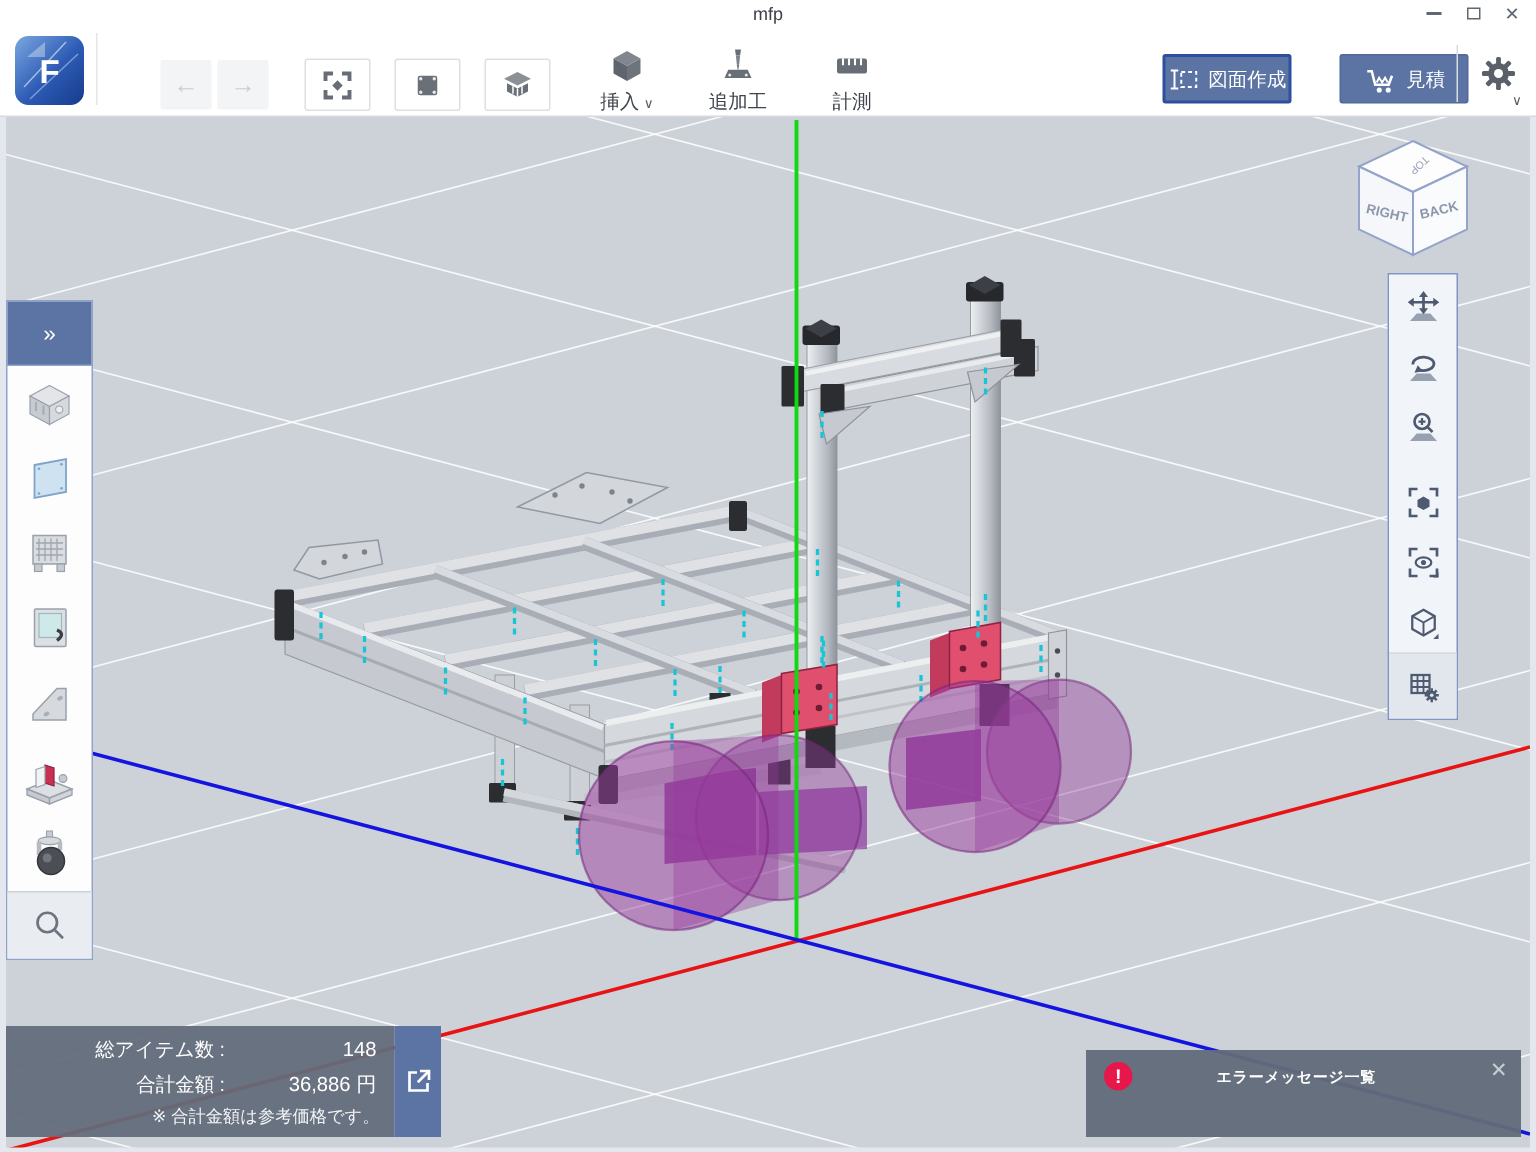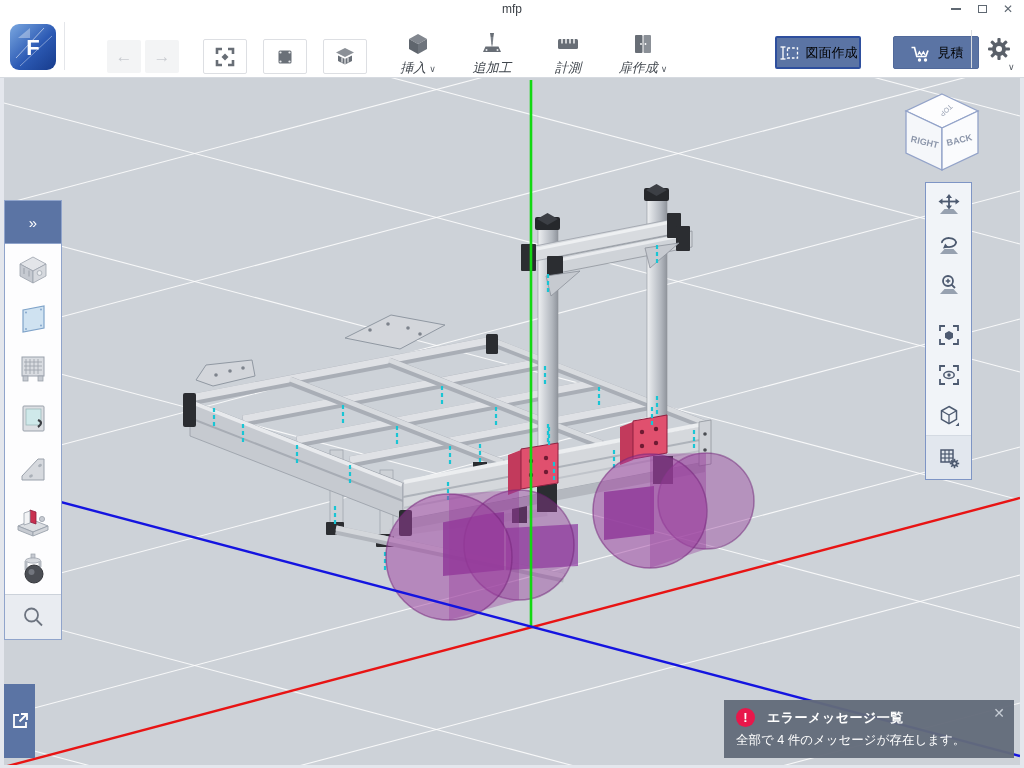--- a/index.html
+++ b/index.html
@@ -19,26 +19,26 @@
   .toolbar { position:absolute; left:0; top:18px; width:1024px; height:60px; background:#fff;
     border-bottom:1px solid #d6dae0; z-index:20; }
   .app-icon { position:absolute; left:10px; top:6px; width:46px; height:46px; border-radius:9px;
     background:linear-gradient(135deg,#7aa7e0 0%, #2c5ab4 55%, #173b8c 100%);
     display:flex; align-items:center; justify-content:center; }
   .tb-sep { position:absolute; top:4px; width:1px; height:48px; background:#e4e6ea; }
   .nav-btn { position:absolute; top:22px; width:34px; height:33px; background:#f3f4f5; border-radius:2px;
     color:#c9ccd1; font-size:17px; display:flex; align-items:center; justify-content:center; }
   .view-btn { position:absolute; top:21px; width:44px; height:35px; background:#fff; border:1px solid #dddfe3;
     border-radius:2px; display:flex; align-items:center; justify-content:center; }
-  .tool-item { position:absolute; top:14px; width:80px; text-align:center; cursor:default;font-style:italic; }
+  .tool-item { position:absolute; top:14px; width:80px; text-align:center; cursor:default; }
   .tool-item .ticon { height:24px; display:flex; align-items:center; justify-content:center; }
   .tool-item .tlabel { margin-top:3px; font-size:13px; color:#3f454c; white-space:nowrap; }
   .chev { font-size:9px; color:#555b63; margin-left:3px; }
   .blue-btn { position:absolute; top:18px; width:86px; height:33px; background:#5b74a4; border:1px solid #51699a;
-    border-radius:2px; color:#000000; font-size:13px; display:flex; align-items:center; justify-content:center; gap:7px; }
+    border-radius:2px; color:#ffffff; font-size:13px; display:flex; align-items:center; justify-content:center; gap:7px; }
   .blue-btn.outlined { border:2px solid #2e4f9e; }
   .gear-wrap { position:absolute; left:982px; top:14px; width:34px; height:34px; display:flex; align-items:center; justify-content:center; }
   .gear-chev { position:absolute; left:1008px; top:44px; font-size:9px; color:#555b63; }
 
   
   .viewport { position:absolute; left:4px; top:78px; width:1016px; height:687px; background:#cdd2d8; z-index:1; }
   .viewport svg.scene { position:absolute; left:0; top:0; }
   .gridline { stroke:#fff; stroke-width:1.1; opacity:.85; }
 
   
@@ -67,21 +67,21 @@
   .sum-value { flex:1; text-align:right; padding-right:4px; font-size:13.5px; }
   .sum-note { font-size:11.5px; text-align:right; padding-right:2px; color:#f2f4f7; }
   .summary-link { width:31px; background:#5b74a4; display:flex; align-items:center; justify-content:center; }
 
   
   .error-panel { position:absolute; left:724px; top:700px; width:290px; height:58px;
     background:rgba(99,107,122,.96); z-index:12; color:#fff; padding:8px 10px 6px 12px; }
   .error-head { display:flex; align-items:center; gap:12px; }
   .error-icon { width:19px; height:19px; border-radius:50%; background:#e8174b; color:#fff;
     font-size:13px; font-weight:bold; display:flex; align-items:center; justify-content:center; }
-  .error-title { font-size:13px; font-weight:bold; letter-spacing:.5px; }
+  .error-title { font-size:10px; font-weight:bold; letter-spacing:.5px;margin-left:44px; }
   .error-close { position:absolute; right:9px; top:5px; font-size:14px; color:#c7cdd5; }
   .error-msg { margin-top:5px; font-size:12.5px; }
 </style>
 </head>
 <body>
 
 <div class="titlebar">
   <div class="title-text">mfp</div>
   <div class="win-controls">
     <div class="win-btn">
@@ -166,31 +166,20 @@
         <polygon points="10.6,5 13.4,5 12.8,11 11.2,11" fill="#7d838b"></polygon>
         <polygon points="11.2,11 12.8,11 12,15.5" fill="#686e76"></polygon>
         <polygon points="3,20 21,20 18.5,14.5 5.5,14.5" fill="#686e76"></polygon>
         <circle cx="6.5" cy="18" r="1" fill="#e9ebee"></circle>
           <circle cx="17.5" cy="18" r="1" fill="#e9ebee"></circle>
       </svg>
     </div>
     <div class="tlabel">追加工</div>
   </div>
 
-  <div class="tool-item" style="left:601px;width:84px">
-    <div class="ticon">
-      <svg width="22" height="24">
-        <rect x="3" y="3" width="7.5" height="18" rx="1" fill="#686e76"></rect>
-        <rect x="11.5" y="3" width="7.5" height="18" rx="1" fill="#8b9097"></rect>
-        <circle cx="9" cy="12" r=".9" fill="#fff"></circle>
-          <circle cx="13.5" cy="12" r=".9" fill="#fff"></circle>
-      </svg>
-    </div>
-    <div class="tlabel"><span>扉作成</span><span class="chev">∨</span></div>
-  </div>
 
 
   <div class="blue-btn outlined" style="left:775px">
     <svg width="20" height="18">
       <line x1="4" y1="3" x2="4" y2="15" stroke="#fff" stroke-width="1.3"></line>
       <line x1="1.5" y1="3" x2="6.5" y2="3" stroke="#fff" stroke-width="1.3"></line>
       <line x1="1.5" y1="15" x2="6.5" y2="15" stroke="#fff" stroke-width="1.3"></line>
       <rect x="8.5" y="4" width="10" height="10" fill="none" stroke="#fff" stroke-width="1.3" stroke-dasharray="2.6 2"></rect>
     </svg>
     <span>図面作成</span>
@@ -565,29 +554,39 @@
         <line x1="14.2" y1="14.2" x2="20.8" y2="20.8"></line>
           <line x1="20.8" y1="14.2" x2="14.2" y2="20.8"></line>
       </g>
       <circle cx="17.5" cy="17.5" r="3" fill="#4d5a70"></circle>
       <circle cx="17.5" cy="17.5" r="1.2" fill="#e2e7ee"></circle>
     </svg>
   </div>
 </div>
 
 <div class="summary-panel">
+  <div class="summary-main">
+    <div class="sum-row">
+      <span class="sum-label">総アイテム数 :</span>
+      <span class="sum-value">148</span>
+    </div>
+    <div class="sum-row">
+      <span class="sum-label">合計金額 :</span>
+      <span class="sum-value">36,886 円</span>
+    </div>
+    <div class="sum-note">※ 合計金額は参考価格です。</div>
+  </div>
   <div class="summary-link">
     <svg width="20" height="20">
       <path d="M9,4 H4 V16 H16 V11" fill="none" stroke="#fff" stroke-width="1.8"></path>
       <path d="M11,3 H17 V9" fill="none" stroke="#fff" stroke-width="1.8"></path>
       <line x1="9.5" y1="10.5" x2="16.5" y2="3.5" stroke="#fff" stroke-width="1.8"></line>
     </svg>
   </div>
 </div>
 
 <div class="error-panel">
   <div class="error-head">
     <div class="error-icon">!</div>
     <div class="error-title">エラーメッセージ一覧</div>
   </div>
   <div class="error-close">✕</div>
-  <div class="error-msg">全部で 4 件のメッセージが存在します。</div>
 </div>
 
 </body></html>

